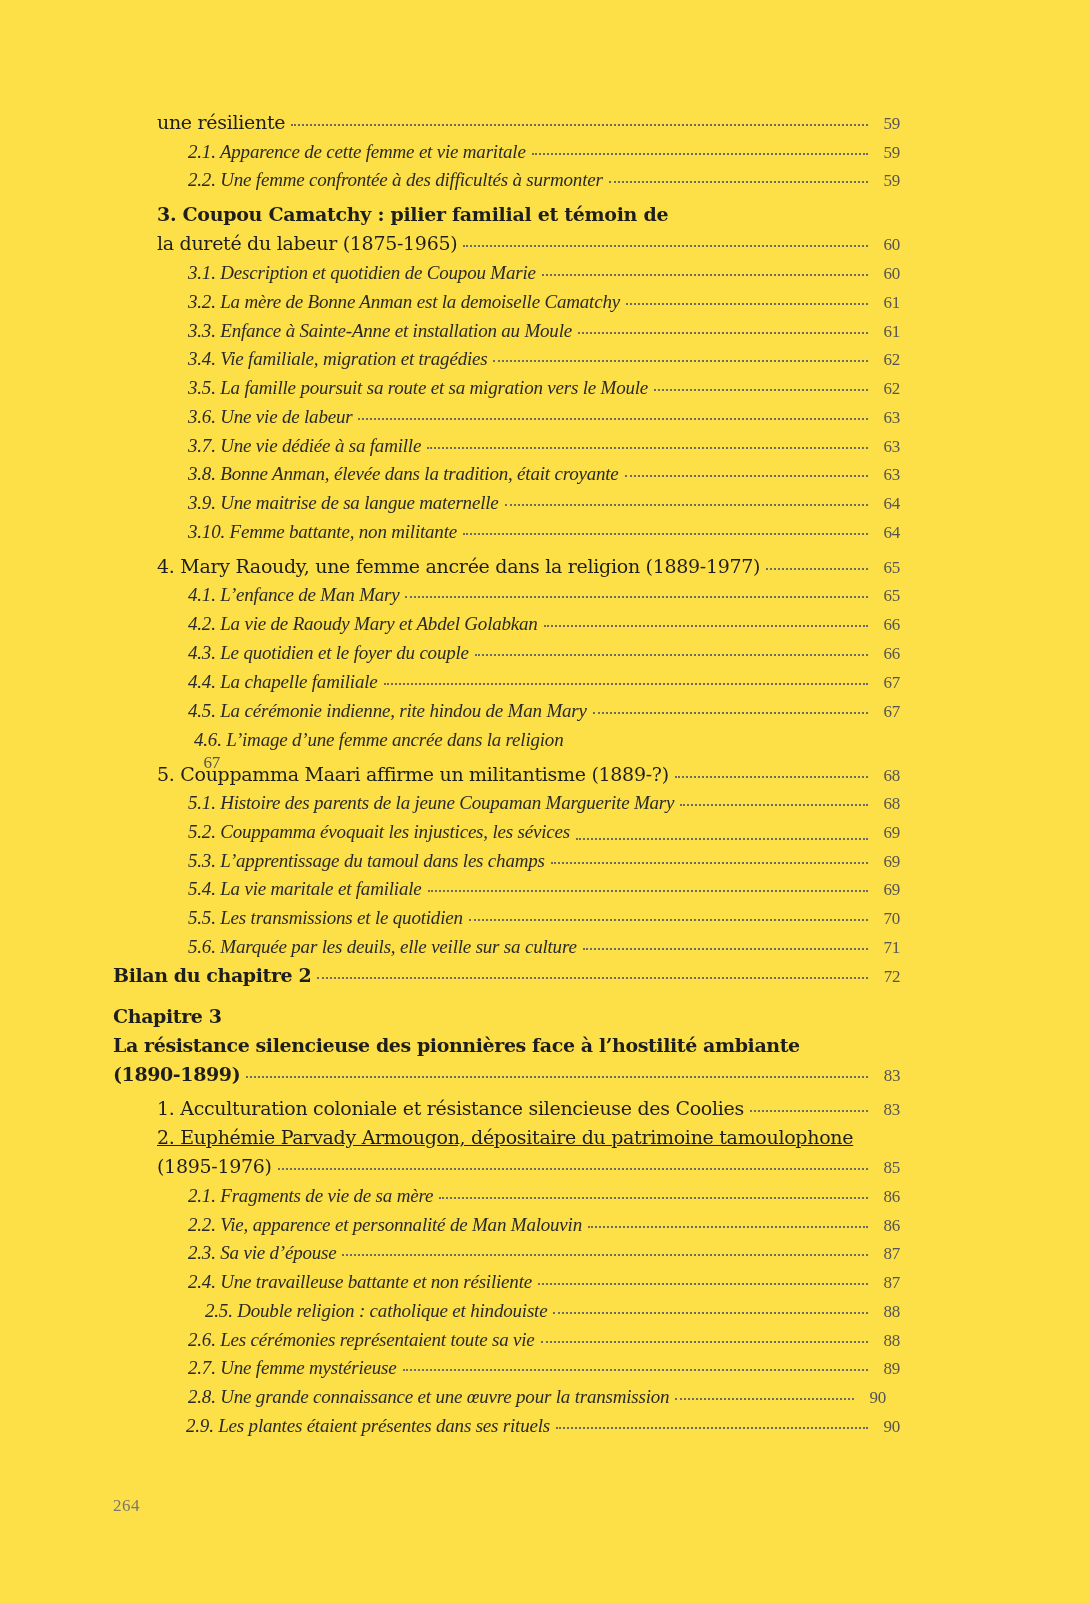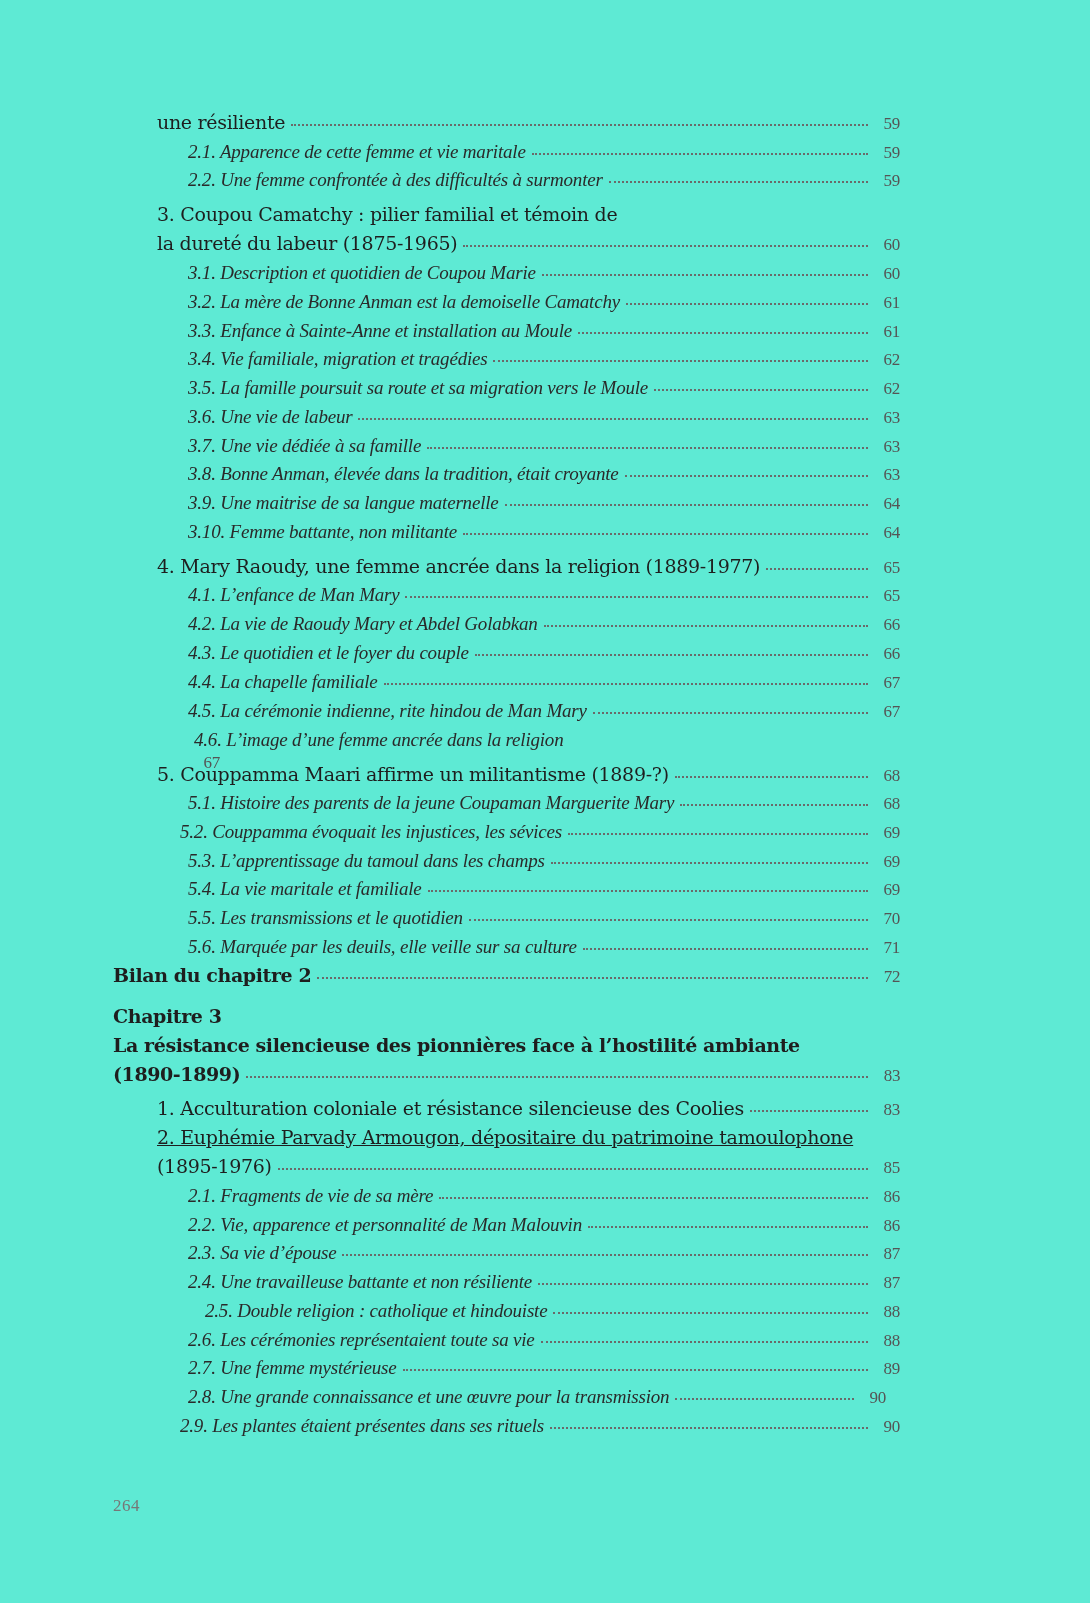--- a/index.html
+++ b/index.html
@@ -1,17 +1,17 @@
 <!DOCTYPE html>
 <html><head>
 <meta charset="utf-8">
 <style>
   html, body { margin: 0; padding: 0; background: #ffffff; }
   body { width: 1090px; height: 1603px; position: relative; overflow: hidden; }
-  .page { position: absolute; left: 0; top: 0; width: 1090px; height: 1603px; background: #5eead4; }
+  .page { position: absolute; left: 0; top: 0; width: 1090px; height: 1603px; background: #fde047; }
   .toc { position: absolute; left: 0; top: 0; width: 1090px; }
   .row {
     position: absolute;
     display: flex;
     align-items: baseline;
     color: #1e1e1e;
     white-space: nowrap;
   }
   .row .txt { flex: 0 0 auto; }
   .row .dots {
@@ -60,21 +60,21 @@
       <span class="dots"></span>
       <span class="pg">59</span>
     </div>
 
     <div class="row lvl-sub" style="left:188px; right:190px; top:169px;">
       <span class="txt">2.2. Une femme confrontée à des difficultés à surmonter</span>
       <span class="dots"></span>
       <span class="pg">59</span>
     </div>
 
-    <div class="line-only lvl-section" style="left:157px; top:203px;">3. Coupou Camatchy : pilier familial et témoin de</div>
+    <div class="line-only lvl-section" style="left:157px; top:203px;font-weight:bold;">3. Coupou Camatchy : pilier familial et témoin de</div>
     <div class="row lvl-section" style="left:157px; right:190px; top:232px;">
       <span class="txt">la dureté du labeur (1875-1965)</span>
       <span class="dots"></span>
       <span class="pg">60</span>
     </div>
 
     <div class="row lvl-sub" style="left:188px; right:190px; top:262px;">
       <span class="txt">3.1. Description et quotidien de Coupou Marie</span>
       <span class="dots"></span>
       <span class="pg">60</span>
@@ -181,21 +181,21 @@
       <span class="dots"></span>
       <span class="pg">68</span>
     </div>
 
     <div class="row lvl-sub" style="left:188px; right:190px; top:792px;">
       <span class="txt">5.1. Histoire des parents de la jeune Coupaman Marguerite Mary</span>
       <span class="dots"></span>
       <span class="pg">68</span>
     </div>
 
-    <div class="row lvl-sub" style="left:180px; right:190px; top:821px;">
+    <div class="row lvl-sub" style="left:188px; right:190px; top:821px;align-items:flex-end;">
       <span class="txt">5.2. Couppamma évoquait les injustices, les sévices</span>
       <span class="dots"></span>
       <span class="pg">69</span>
     </div>
 
     <div class="row lvl-sub" style="left:188px; right:190px; top:850px;">
       <span class="txt">5.3. L’apprentissage du tamoul dans les champs</span>
       <span class="dots"></span>
       <span class="pg">69</span>
     </div>
@@ -286,21 +286,21 @@
       <span class="dots"></span>
       <span class="pg">89</span>
     </div>
 
     <div class="row lvl-sub" style="left:188px; right:204px; top:1386px;">
       <span class="txt">2.8. Une grande connaissance et une œuvre pour la transmission</span>
       <span class="dots"></span>
       <span class="pg">90</span>
     </div>
 
-    <div class="row lvl-sub" style="left:180px; right:190px; top:1415px;">
+    <div class="row lvl-sub" style="left:186px; right:190px; top:1415px;">
       <span class="txt">2.9. Les plantes étaient présentes dans ses rituels</span>
       <span class="dots"></span>
       <span class="pg">90</span>
     </div>
   </div>
 
   <div class="folio">264</div>
 </div>
 
 </body></html>

